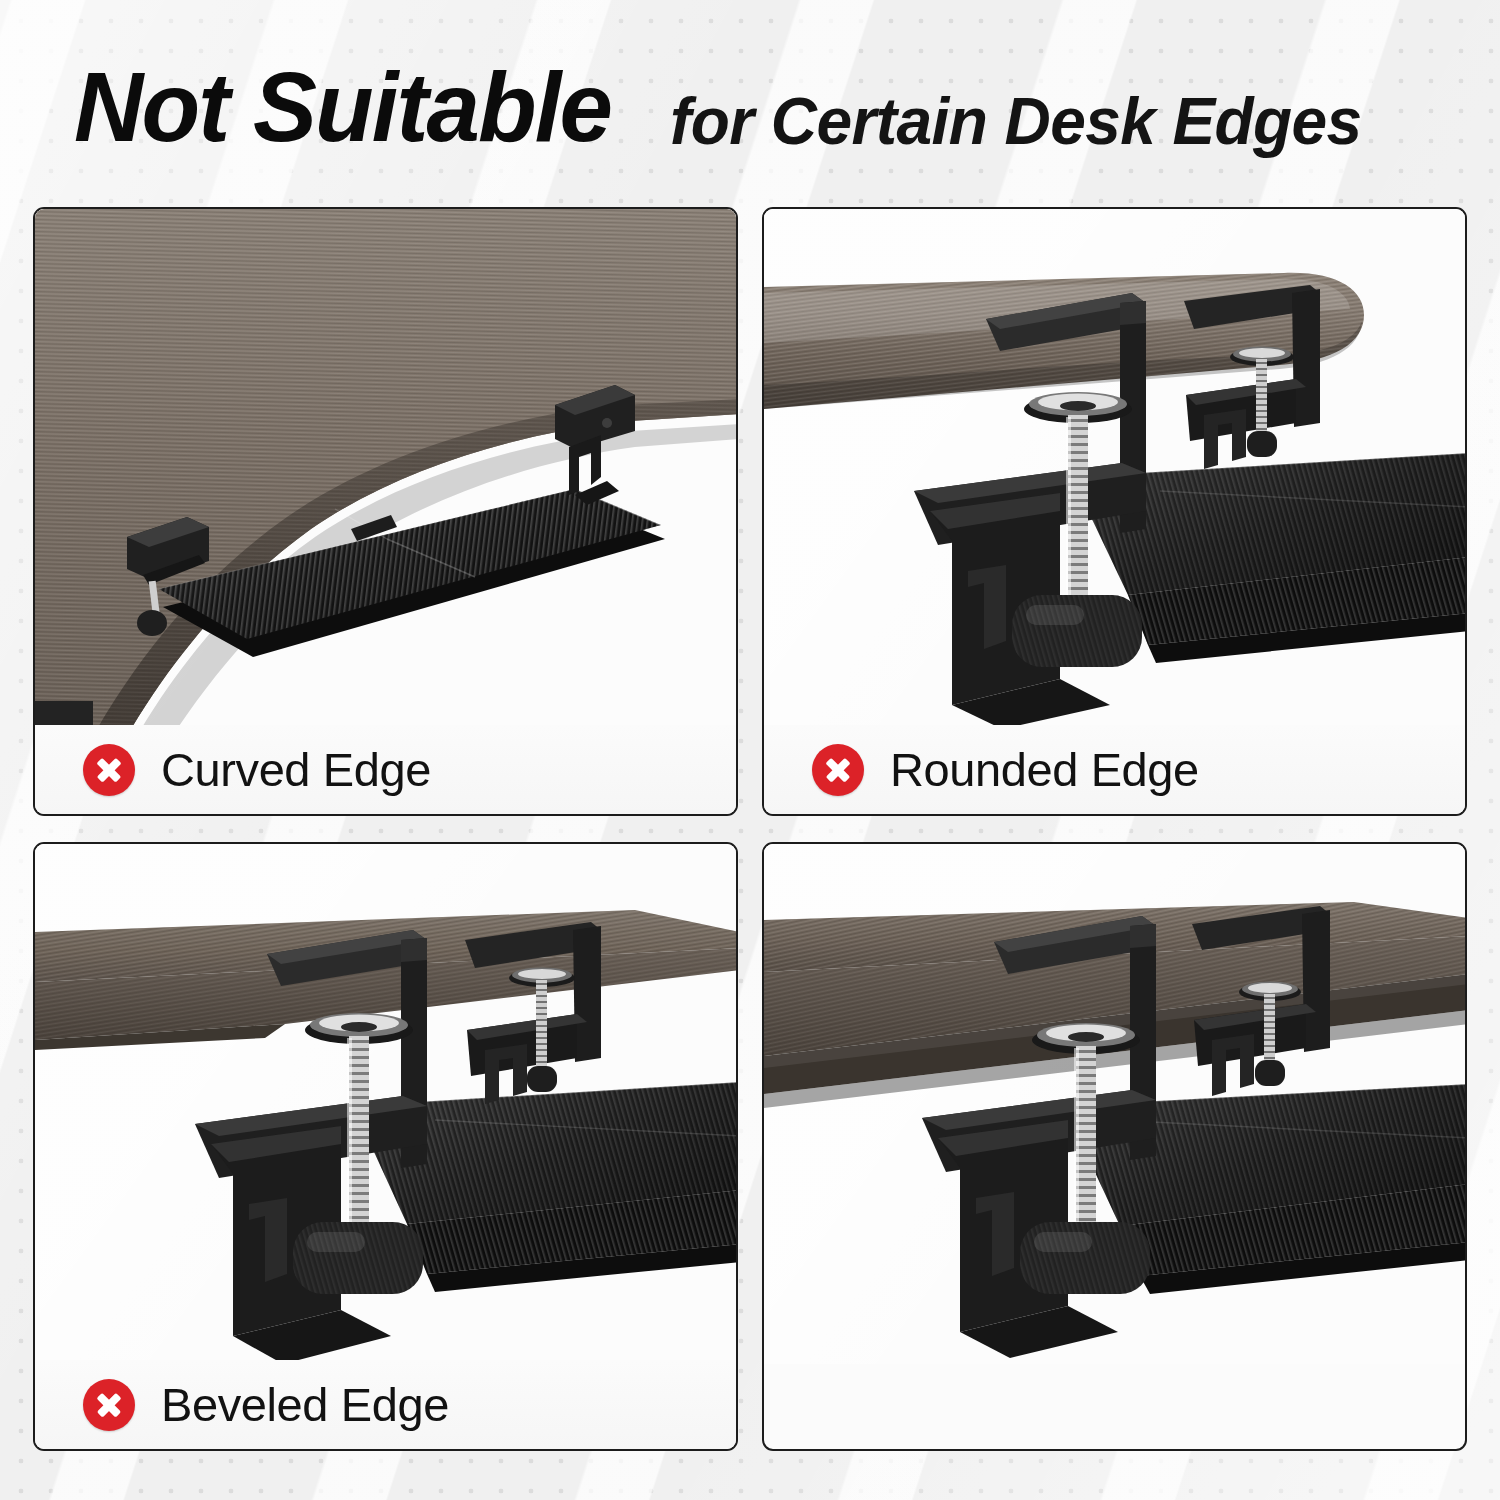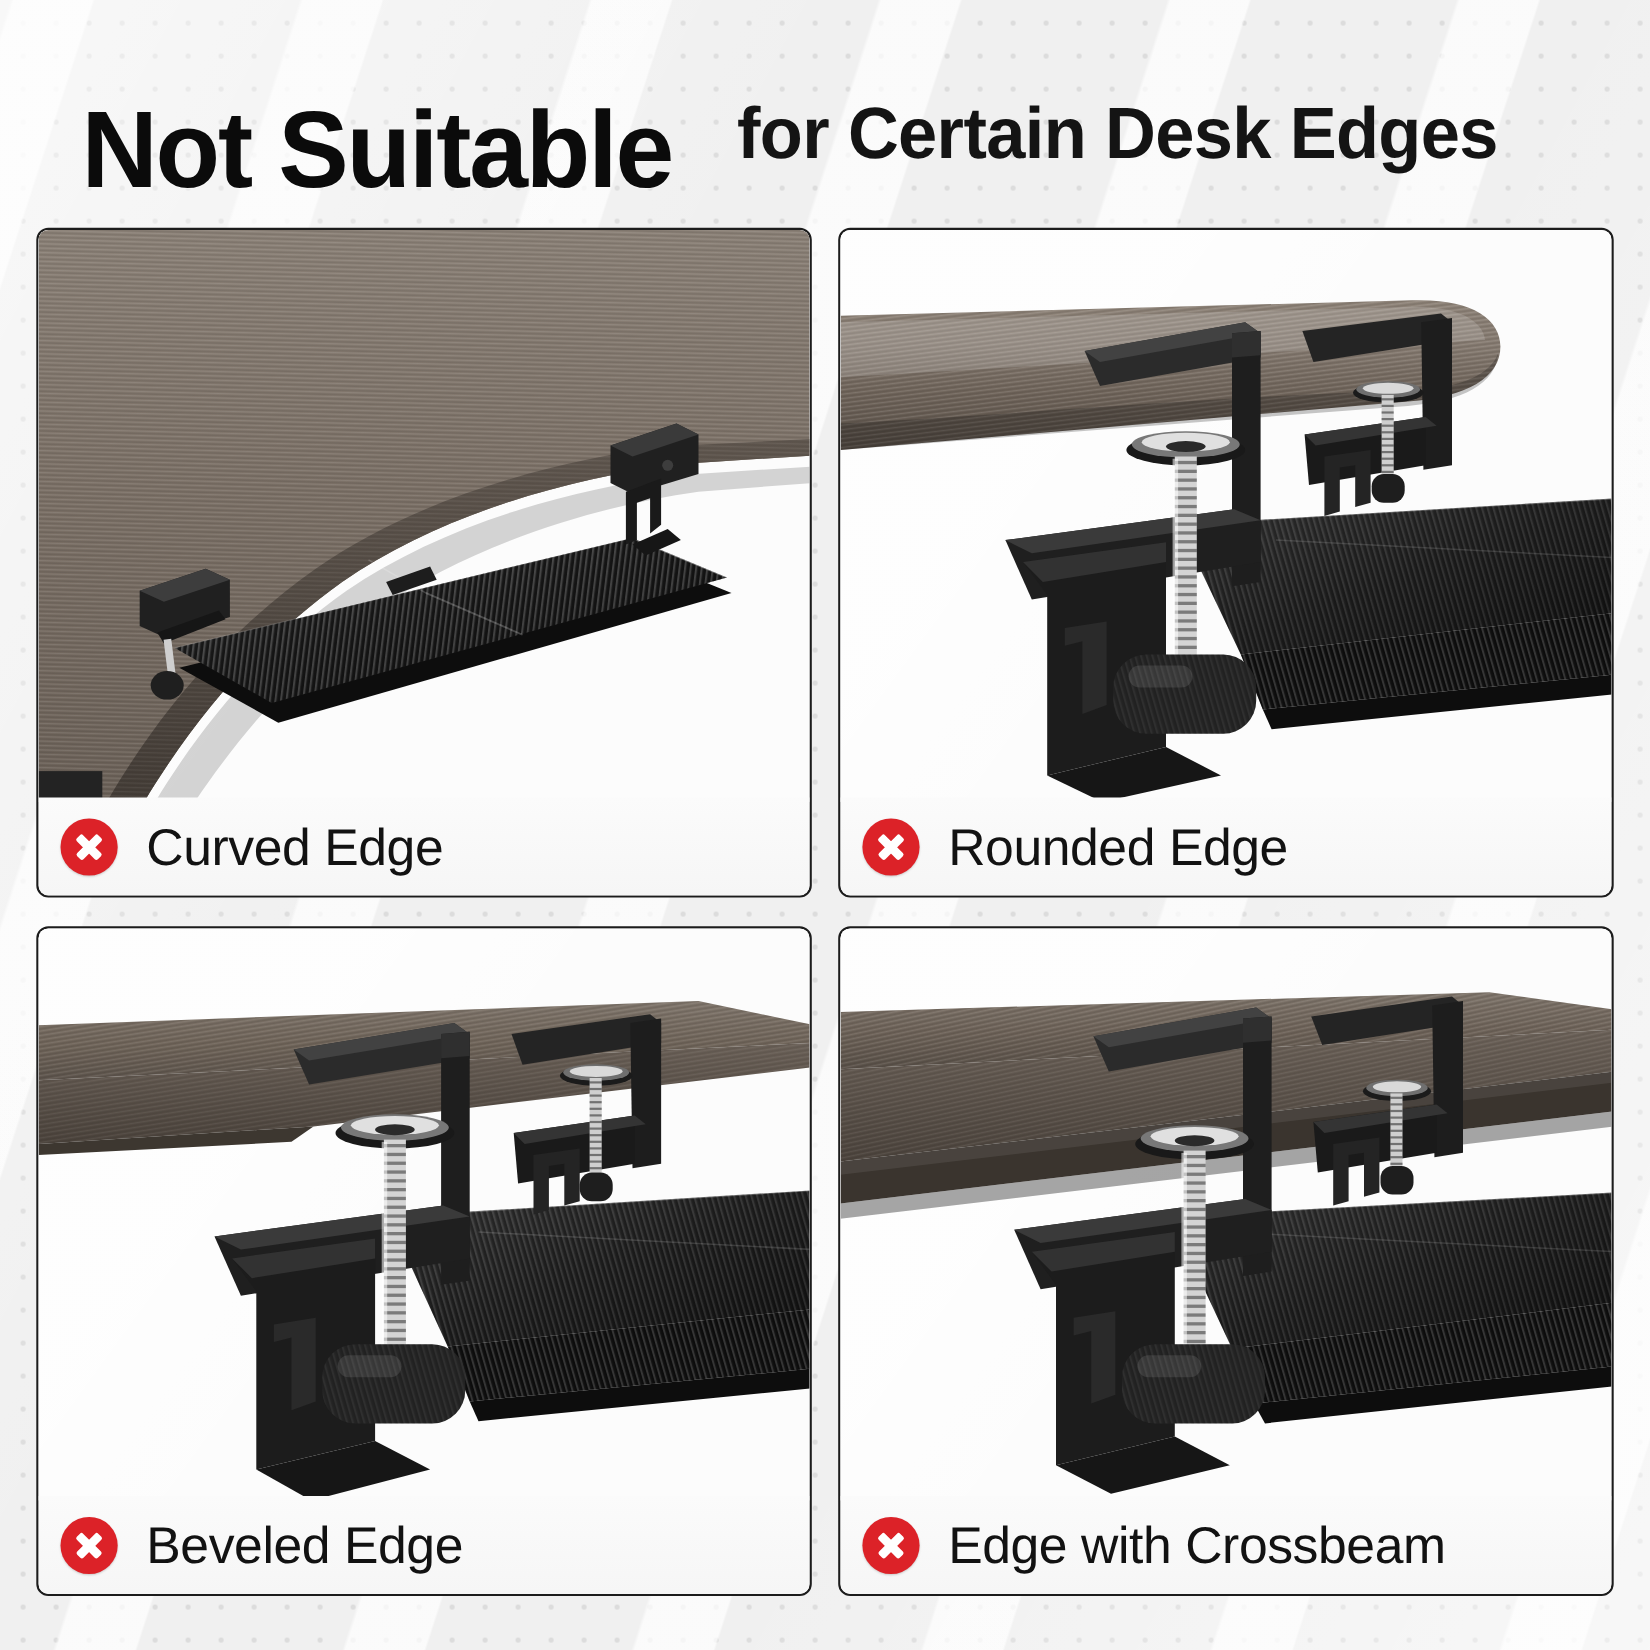--- a/index.html
+++ b/index.html
@@ -42,25 +42,26 @@
   }
   .bg-wash{
     position:absolute;inset:0;
     background:linear-gradient(118deg,rgba(255,255,255,.55) 0%,rgba(255,255,255,0) 34%,rgba(255,255,255,0) 62%,rgba(255,255,255,.5) 100%);
     pointer-events:none;
   }
 
   
   .headline{
     position:absolute;
-    left:74px; top:88px;
+    left:74px; top:58px;
     width:1400px; height:96px;
-    display:flex; align-items:flex-start;
+    display:flex; align-items:flex-end;
     white-space:nowrap;
     z-index:6;
+    font-style:italic;
   }
   .h-strong{
     font-size:99px;
     font-weight:900;
     letter-spacing:-2.0px;
     color:#0b0b0b;
     line-height:.96;
     transform:scaleX(.97);
     transform-origin:left bottom;
     text-shadow:0 1px 0 rgba(255,255,255,.45);
@@ -103,21 +104,21 @@
       linear-gradient(126deg,rgba(255,255,255,.6) 0 28%,rgba(255,255,255,0) 52%),
       #fcfcfc;
   }
 
   
   .caption{
     position:absolute;
     left:0;right:0;bottom:0;
     height:89px;
     display:flex;align-items:center;
-    padding-left:20px;
+    padding-left:48px;
     gap:26px;
     background:linear-gradient(180deg,#fbfbfb 0%,#f6f6f6 100%);
     z-index:4;
   }
   .x-badge{
     flex:0 0 auto;
     width:52px;height:52px;border-radius:50%;
     background:#dc2228;
     position:relative;
     box-shadow:0 1px 2px rgba(0,0,0,.18);
@@ -609,20 +610,16 @@
             <rect x="312" y="366" width="20" height="3"></rect>
               <rect x="312" y="374" width="20" height="3"></rect>
           </g>
           <rect x="310" y="204" width="5" height="178" fill="rgba(255,255,255,.55)"></rect>
           <rect x="256" y="378" width="130" height="72" rx="30" fill="#262626"></rect>
           <rect x="256" y="378" width="130" height="72" rx="30" fill="url(#rib4)" opacity=".25"></rect>
           <rect x="270" y="388" width="58" height="20" rx="10" fill="rgba(255,255,255,.10)"></rect>
         </svg>
       </div>
 
-      <div class="caption">
-        <span class="x-badge"></span>
-        <span class="cap-text">Edge with Crossbeam</span>
-      </div>
     </div>
 
   </div>
 </div>
 
 </body></html>

